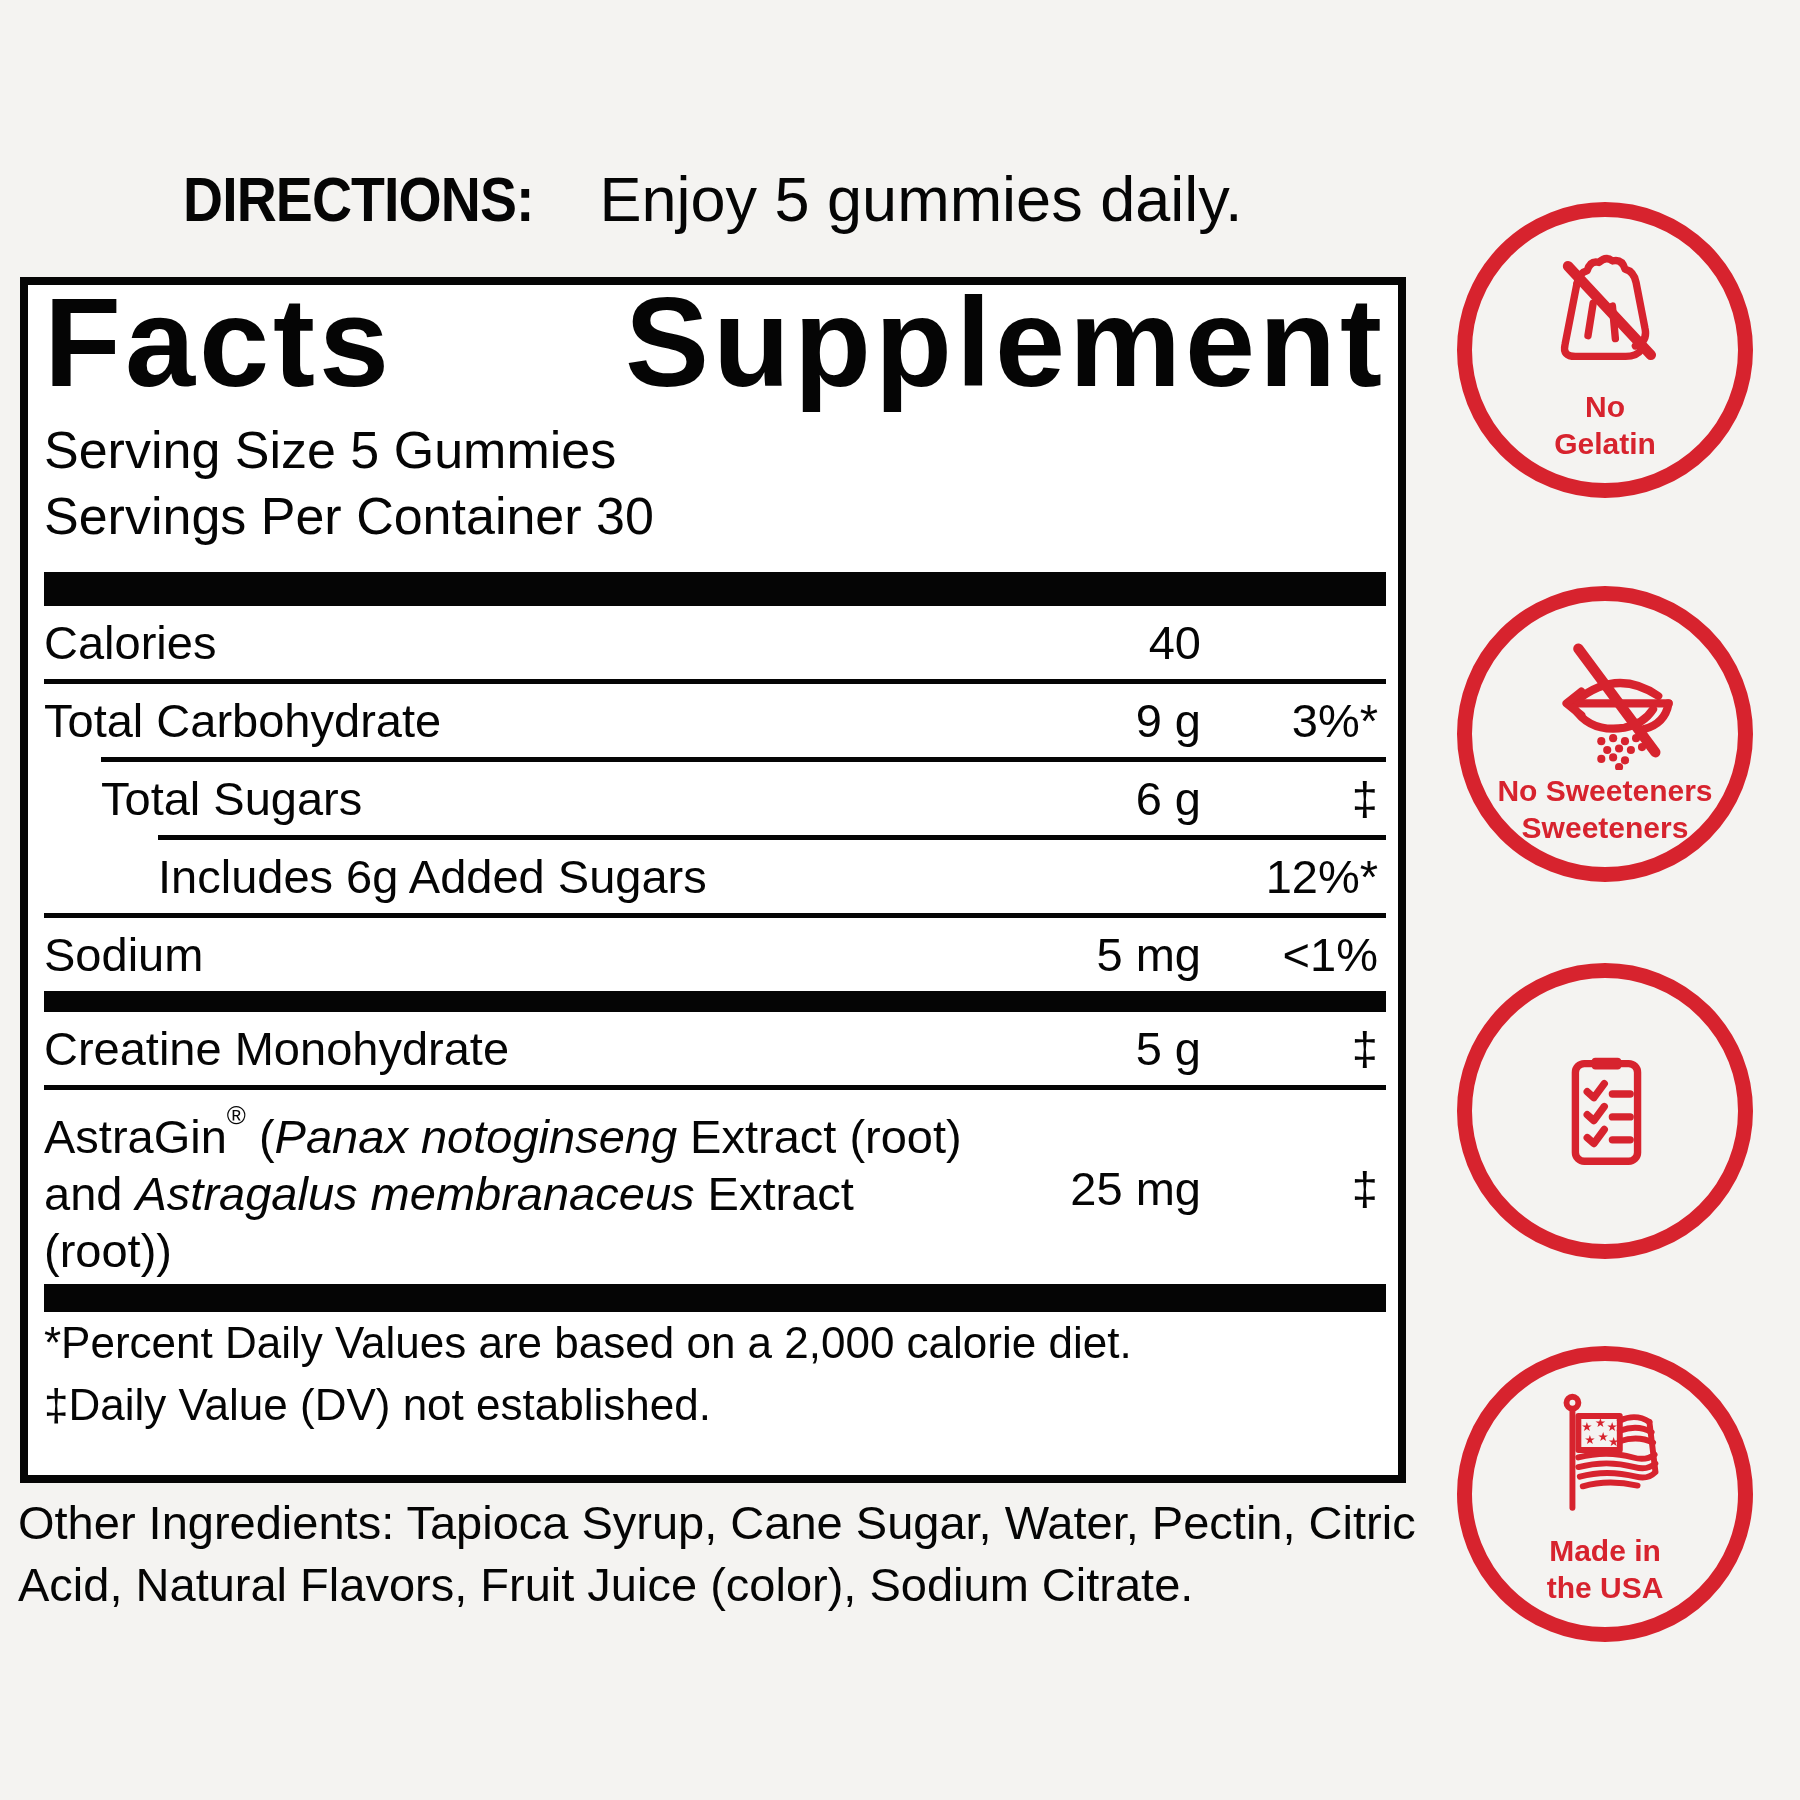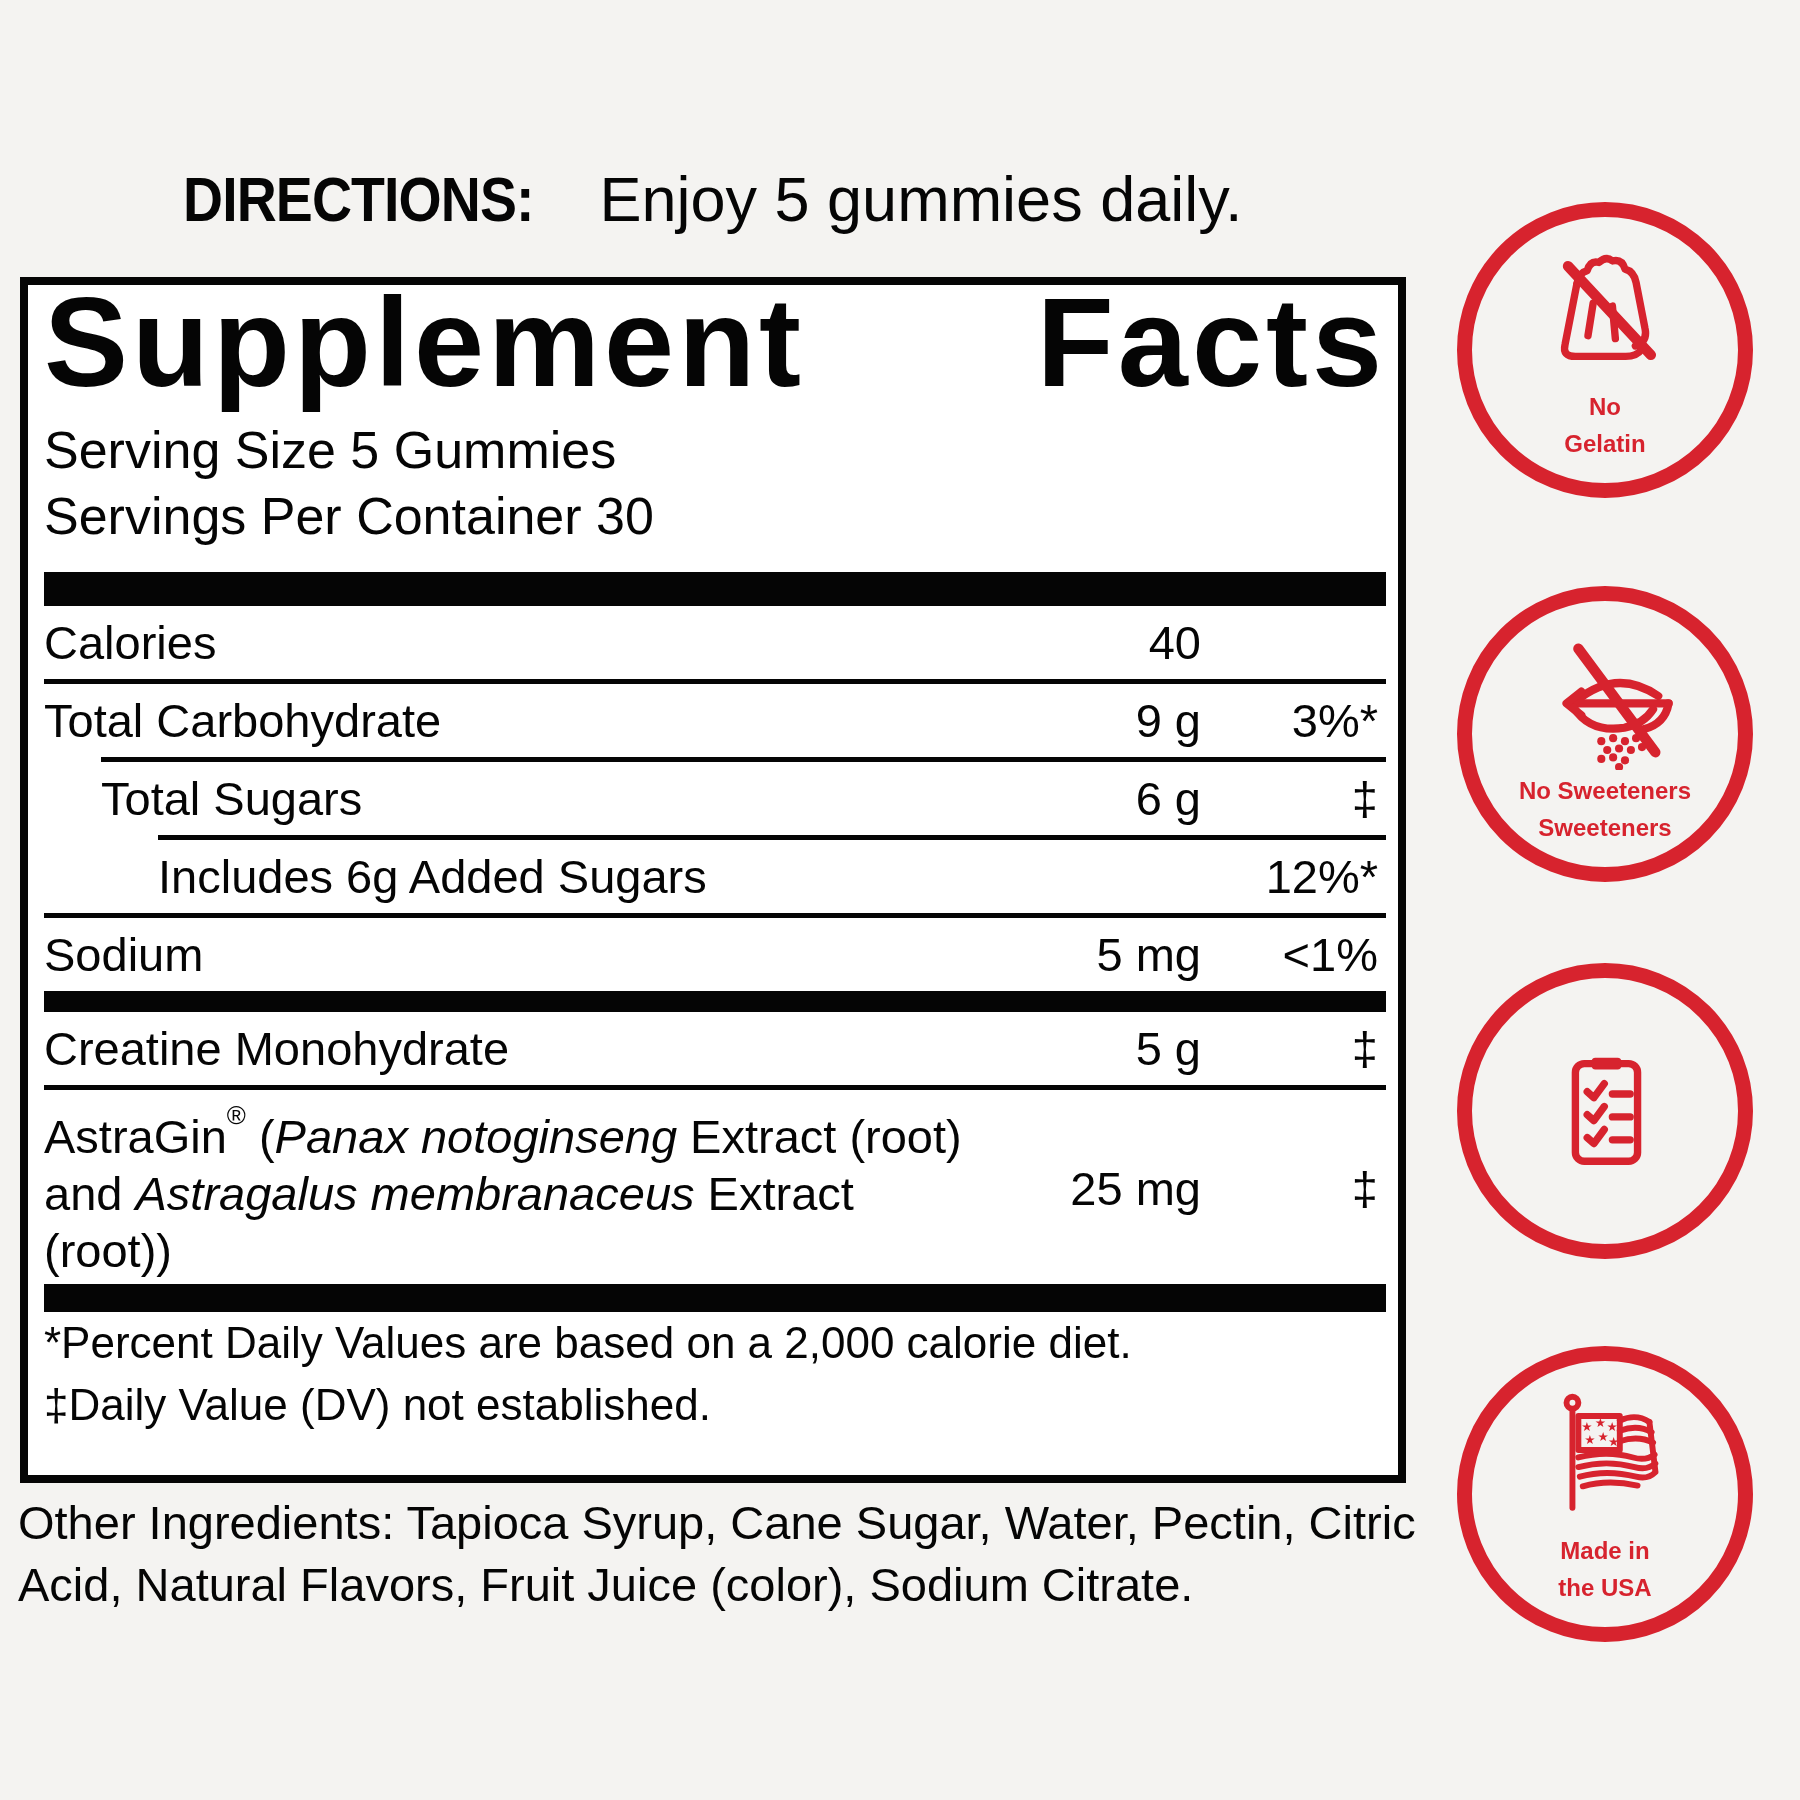--- a/index.html
+++ b/index.html
@@ -44,35 +44,35 @@
   .footnotes{font-size:44px;line-height:62px;}
 
   
   .other{position:absolute;left:18px;top:1492px;width:1400px;font-size:47px;line-height:62px;}
 
   
   .badge{position:absolute;left:1457px;width:296px;height:296px;border:15px solid var(--red);
     border-radius:50%;display:flex;flex-direction:column;align-items:center;justify-content:center;
     color:var(--red);text-align:center;background:var(--bg);}
   .badge .icon{width:152px;height:148px;display:block;}
-  .badge .blabel{font-weight:700;font-size:24px;line-height:37px;margin-top:2px;}
+  .badge .blabel{font-weight:700;font-size:30px;line-height:37px;margin-top:2px;}
   .badge-1{top:202px;} .badge-2{top:586px;} .badge-3{top:963px;} .badge-4{top:1346px;}
   svg{color:var(--red);}
 </style>
 </head>
 <body>
 
 <div id="canvas">
 
   <div class="directions"><span class="dir-label">DIRECTIONS:</span><span class="dir-text"> Enjoy 5 gummies daily.</span></div>
 
   <div class="panel">
     <div class="sf-title">
+      <span>Facts</span>
       <span>Supplement</span>
-      <span>Facts</span>
     </div>
     <div class="serving">
       <div>Serving Size 5 Gummies</div>
       <div>Servings Per Container 30</div>
     </div>
 
     <div class="bar bar-top"></div>
 
 
     <div class="bar bar-mid"></div>

